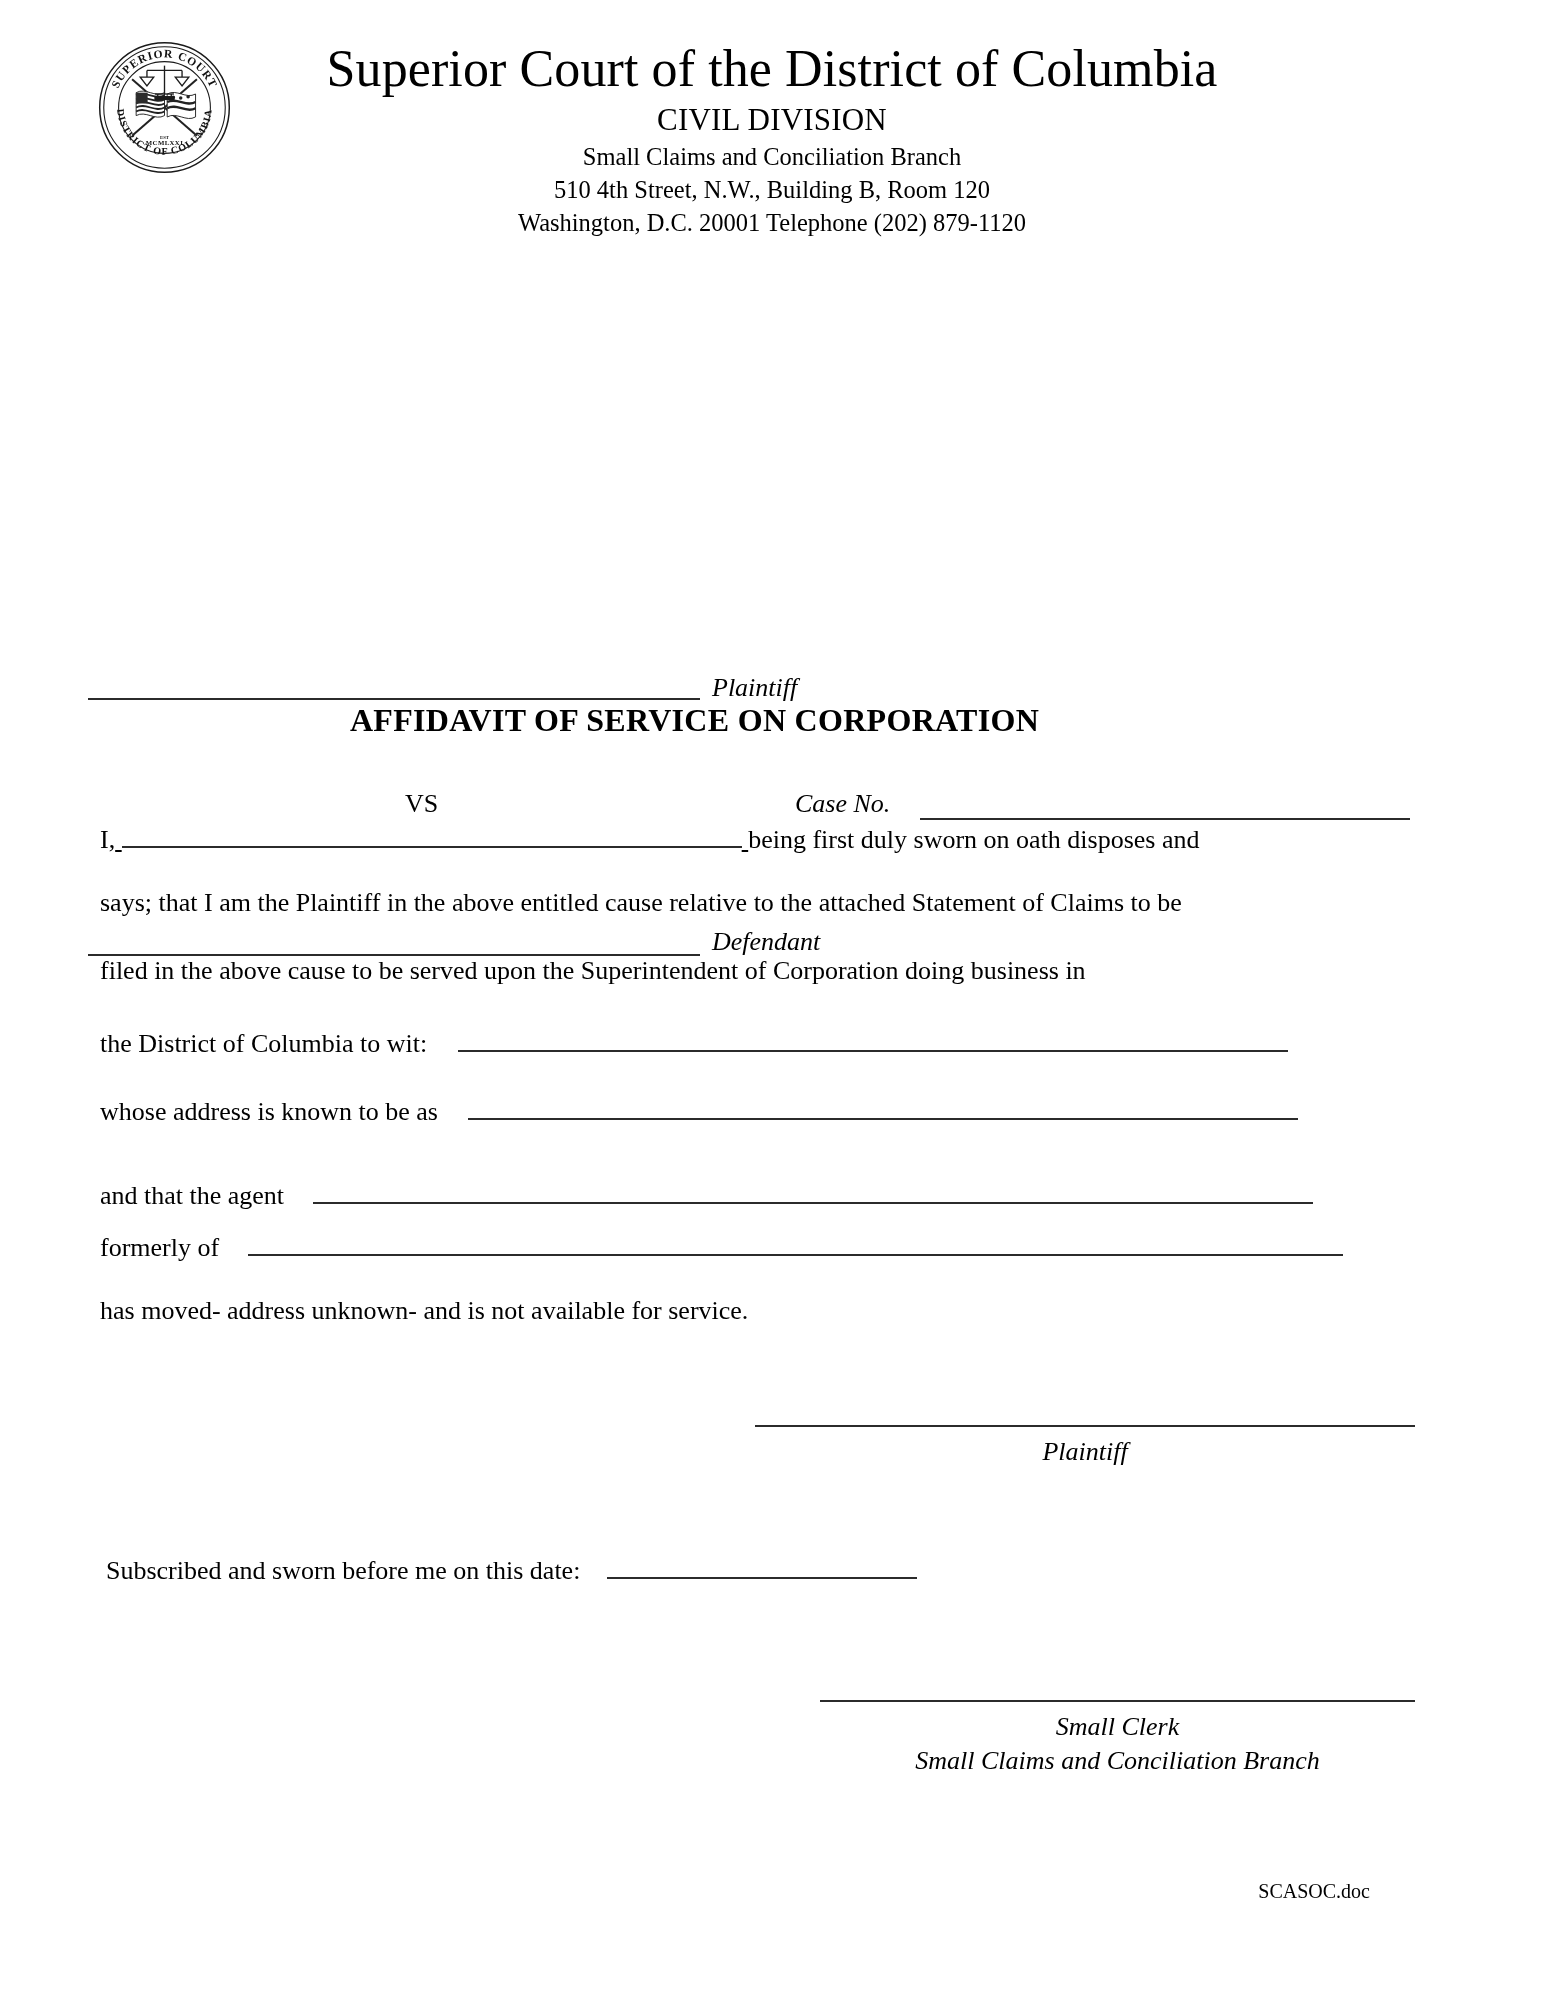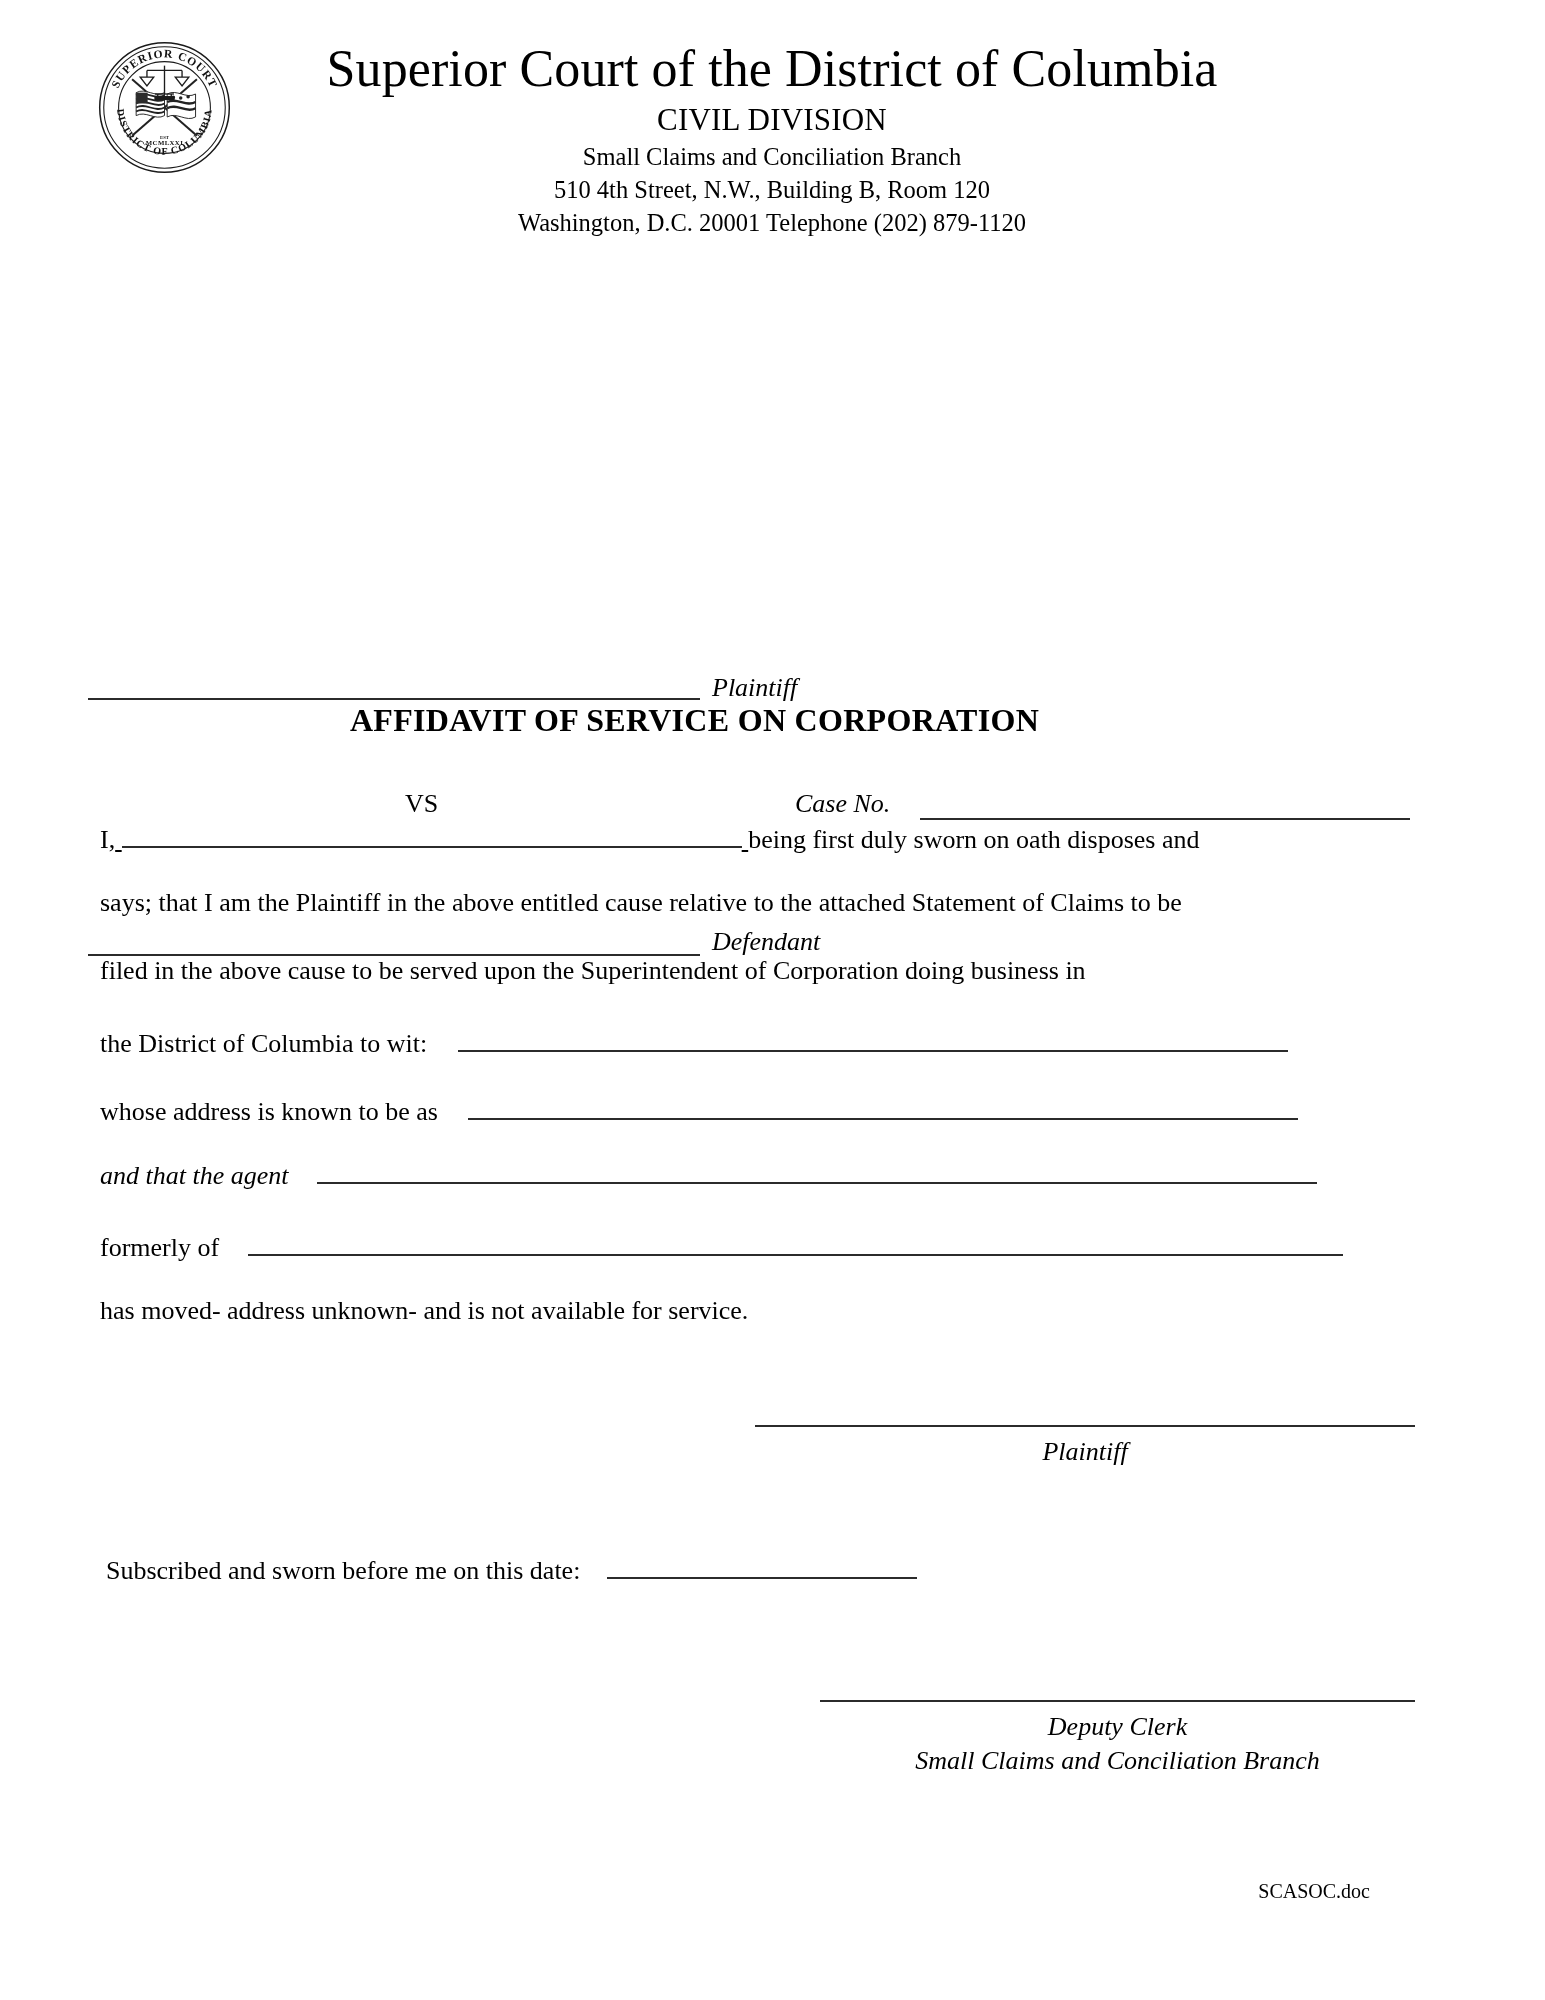--- a/index.html
+++ b/index.html
@@ -130,21 +130,21 @@
     border-bottom: 2px solid #2b2b2b;
     height: 26px;
     margin: 0 0 0 0;
   }
 
   .bl1 { top: 20px; text-decoration: underline; }
   .bl2 { top: 88px; }
   .bl3 { top: 156px; }
   .bl4 { top: 224px; }
   .bl5 { top: 292px; }
-  .bl6 { top: 356px; font-style: italic; }
+  .bl6 { top: 376px; }
   .bl7 { top: 428px; }
   .bl8 { top: 496px; }
 
   
   .sig-plaintiff-rule {
     position: absolute;
     left: 755px;
     top: 1425px;
     width: 660px;
     height: 0;
@@ -326,19 +326,19 @@
   <div class="sig-plaintiff-rule"></div>
   <div class="sig-plaintiff-label">Plaintiff</div>
 
   <div class="sworn">
     <span class="txt">Subscribed and sworn before me on this date:</span>
     <span class="inline-rule" style="margin-left:20px;"></span>
   </div>
 
   <div class="clerk-rule"></div>
   <div class="clerk-lines">
-    <div>Deputy Clerk</div>
+    <div>Small Clerk</div>
     <div>Small Claims and Conciliation Branch</div>
   </div>
 
   <div class="footer">SCASOC.doc</div>
 
 </div>
 
 </body></html>

